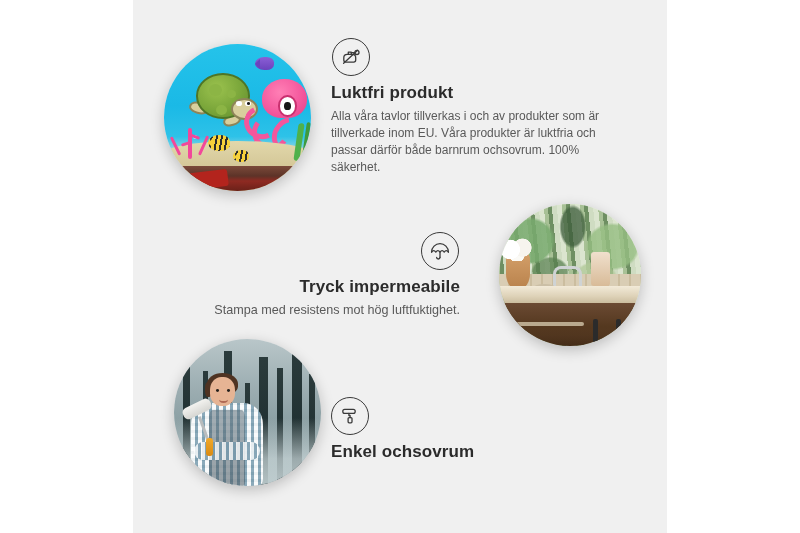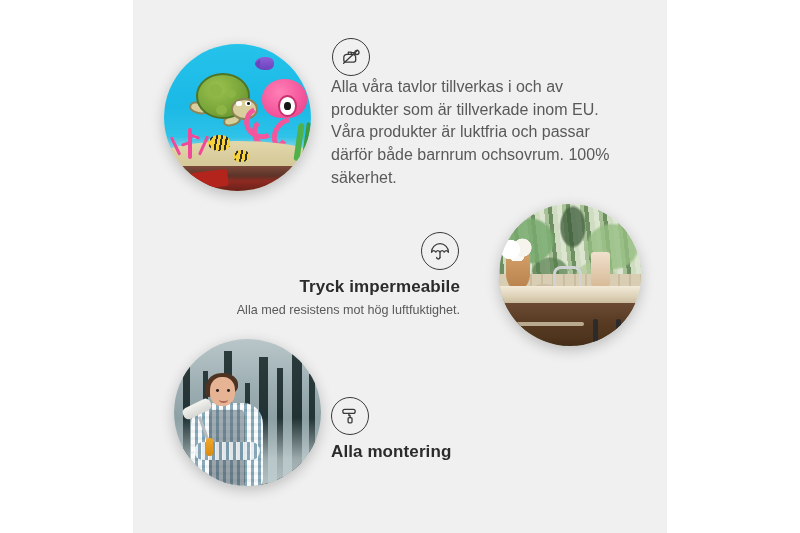--- a/index.html
+++ b/index.html
@@ -164,21 +164,21 @@
     border:1.6px solid #3a3a3a;
     display:flex;align-items:center;justify-content:center;
     box-sizing:border-box;
   }
   .ftitle{
     font-size:17px;font-weight:700;color:#2b2b2b;
     letter-spacing:.1px;line-height:1.2;margin:7px 0 5px 0;
     white-space:nowrap;
   }
   .fbody{
-    font-size:16px;color:#595959;line-height:1.42;
+    font-size:12px;color:#595959;line-height:1.42;
   }
 
   
   #feat-odour{left:331px;top:38px;width:298px;}
   #feat-odour .ficon{margin-left:1px;}
 
   
   #feat-water{left:200px;top:232px;width:260px;text-align:right;}
   #feat-water .ficon{margin-left:auto;margin-right:1px;}
   #feat-water .fbody{font-size:12.6px;}
@@ -238,20 +238,21 @@
   <div class="feature" id="feat-odour">
     <div class="ficon">
       <svg width="24" height="24" viewBox="0 0 24 24" fill="none" stroke="#3a3a3a" stroke-width="1.3" stroke-linecap="round" stroke-linejoin="round">
         <path d="M8.2 9.4h5.1a3.4 3.4 0 0 1 3.4 3.4v2.3a2 2 0 0 1-2 2H6.8a2 2 0 0 1-2-2v-2.3A3.4 3.4 0 0 1 8.2 9.4z"></path>
         <path d="M9.3 9.4V7.1h3V9.4"></path>
         <path d="M12.3 7.6h2.1c1 0 1.8.8 1.8 1.8"></path>
         <circle cx="17.9" cy="7.4" r="2.1"></circle>
         <line x1="4.6" y1="18.2" x2="18.6" y2="5.2"></line>
       </svg>
     </div>
+    <div class="ftitle">Luktfri produkt</div>
     <div class="fbody">Alla våra tavlor tillverkas i och av produkter som är tillverkade inom EU. Våra produkter är luktfria och passar därför både barnrum ochsovrum. 100% säkerhet.</div>
   </div>
 
   <div class="disc" id="disc-bath">
     <div class="inner">
       <div class="bath-wall"></div>
       <div class="bath-backsplash"></div>
       <div class="bath-tap"></div>
       <div class="bath-vase"></div>
       <div class="bath-flowers"></div>
@@ -269,21 +270,21 @@
   <div class="feature" id="feat-water">
     <div class="ficon">
       <svg width="24" height="24" viewBox="0 0 24 24" fill="none" stroke="#3a3a3a" stroke-width="1.3" stroke-linecap="round" stroke-linejoin="round">
         <path d="M3.6 13.1a8.4 8.4 0 0 1 16.8 0"></path>
         <path d="M3.6 13.1c1.4-2 2.8-2 4.2 0 1.4-2 2.8-2 4.2 0 1.4-2 2.8-2 4.2 0 1.4-2 2.8-2 4.2 0"></path>
         <line x1="12" y1="13.1" x2="12" y2="18.3"></line>
         <path d="M12 18.3a1.7 1.7 0 0 1-3.4 0"></path>
       </svg>
     </div>
     <div class="ftitle">Tryck impermeabile</div>
-    <div class="fbody">Alla med resistens mot hög luftfuktighet.</div>
+    <div class="fbody">Stampa med resistens mot hög luftfuktighet.</div>
   </div>
 
   <div class="disc" id="disc-paint">
     <div class="inner">
       <div class="for-bg"></div>
       <div class="for-tree" style="left:6%;width:7px;height:86%;"></div>
       <div class="for-tree" style="left:20%;width:5px;height:78%;"></div>
       <div class="for-tree" style="left:34%;width:8px;height:92%;"></div>
       <div class="for-tree" style="left:48%;width:5px;height:70%;"></div>
       <div class="for-tree" style="left:58%;width:9px;height:88%;"></div>
@@ -309,16 +310,16 @@
   </div>
 
   <div class="feature" id="feat-mount">
     <div class="ficon">
       <svg width="24" height="24" viewBox="0 0 24 24" fill="none" stroke="#3a3a3a" stroke-width="1.3" stroke-linecap="round" stroke-linejoin="round">
         <rect x="4.8" y="5.4" width="12.4" height="3.9" rx="1.9"></rect>
         <path d="M10.9 9.3v2.2h1.2v2.1"></path>
         <rect x="10.1" y="13.6" width="3.9" height="5.2" rx="1"></rect>
       </svg>
     </div>
-    <div class="ftitle">Alla montering</div>
+    <div class="ftitle">Enkel ochsovrum</div>
   </div>
 
 </div>
 
 </body></html>

